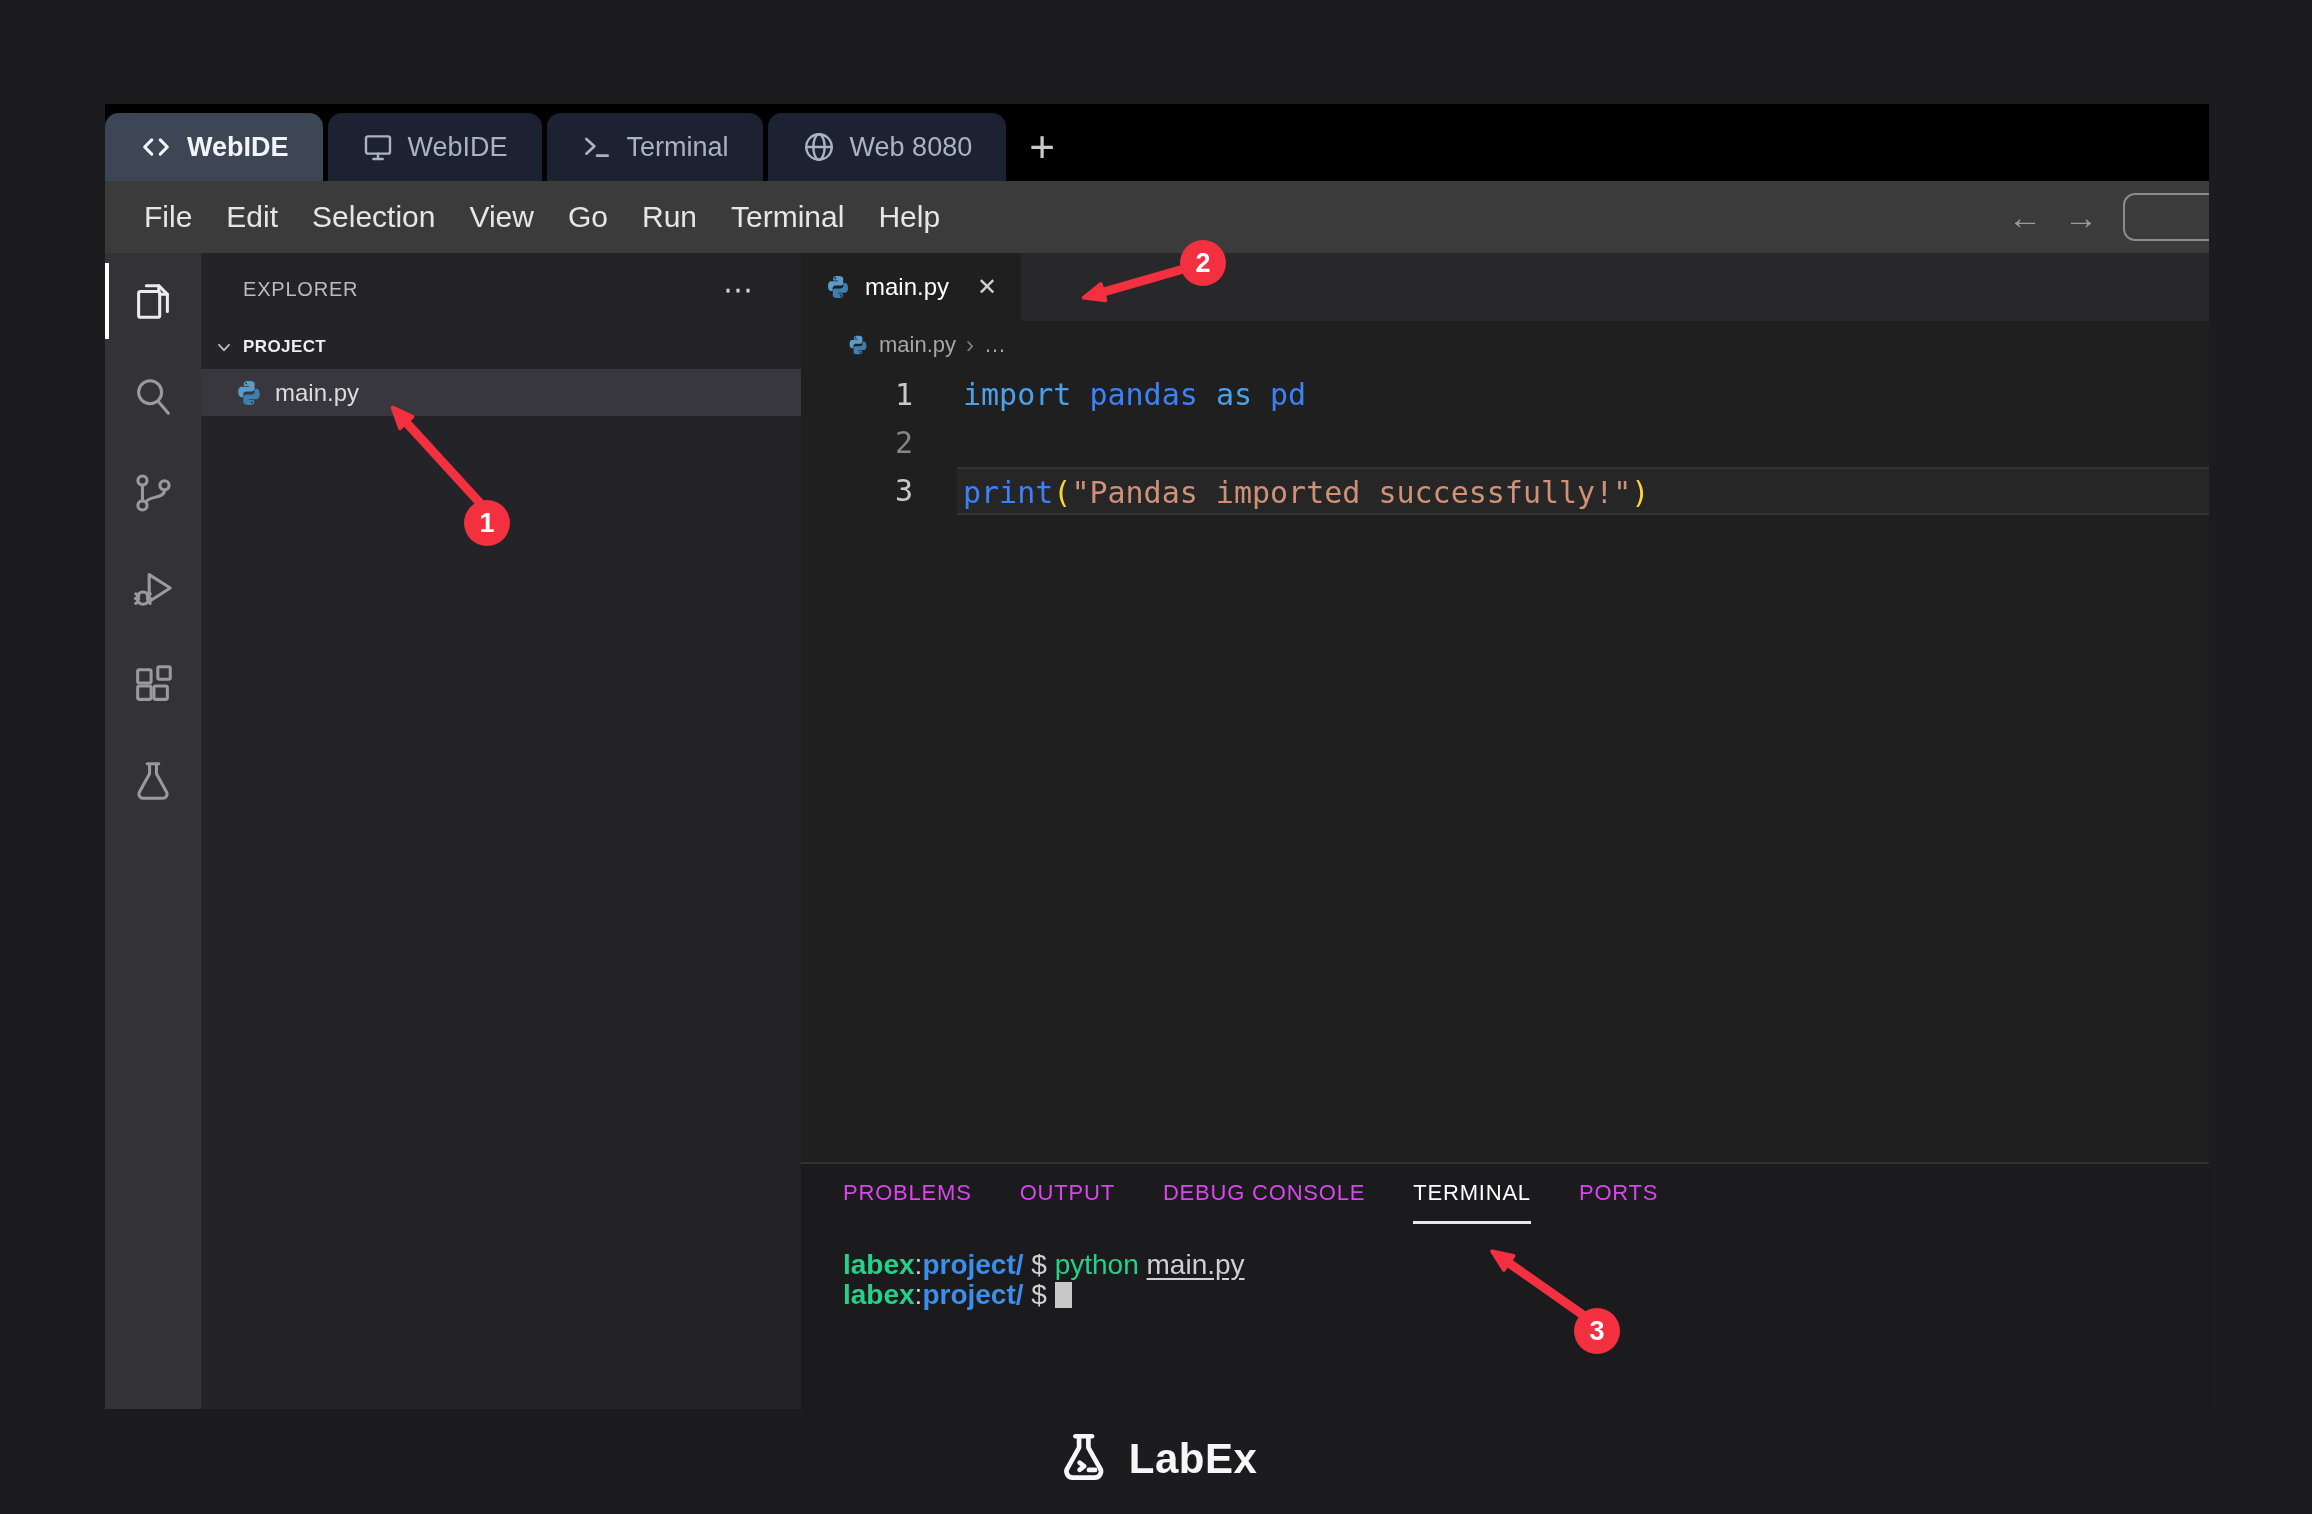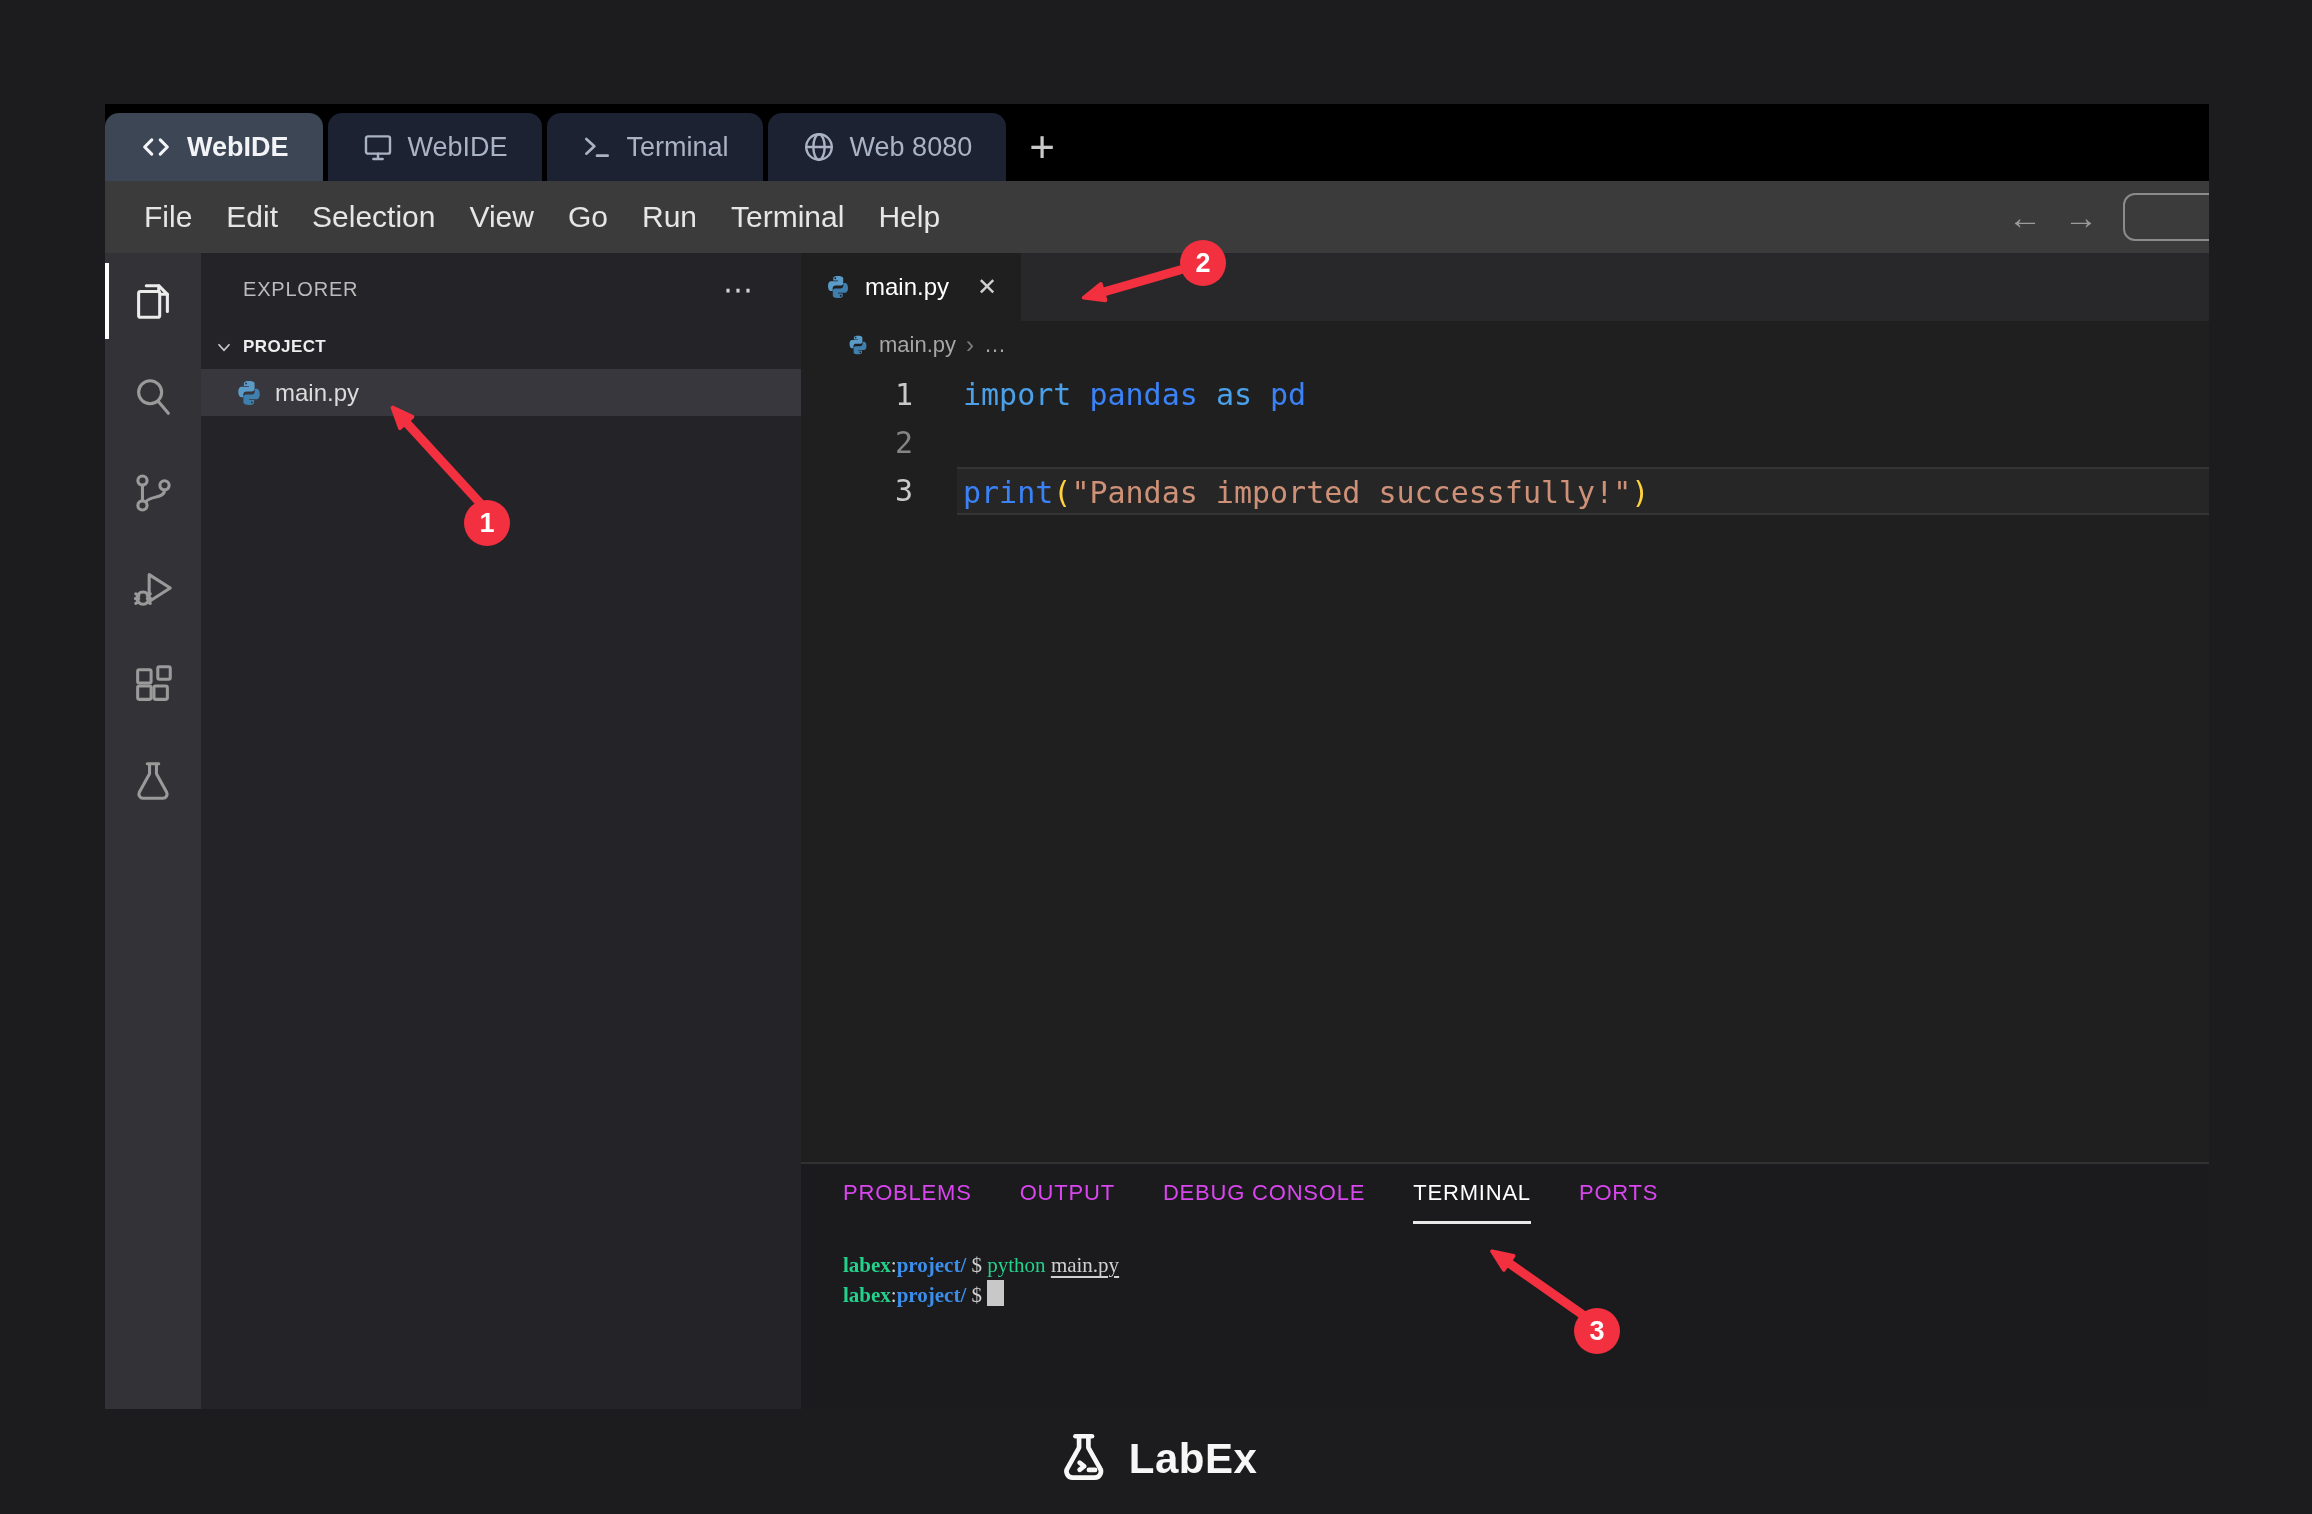--- a/index.html
+++ b/index.html
@@ -163,22 +163,22 @@
   }
   .panel-tab {
     font-size:22px; letter-spacing:0.8px; color:#d946ef;
     height:60px; display:flex; align-items:center; cursor:pointer;
     border-bottom:3px solid transparent;
   }
   .panel-tab.active { color:#ffffff; border-bottom-color:#e9e9e9; }
 
   .terminal {
     padding:26px 0 0 42px;
-    font-family:Liberation Serif, serif;
-    font-size:21px; line-height:30px; color:#d0d0d0;
+    font-family:Liberation Sans, sans-serif;
+    font-size:28px; line-height:30px; color:#d0d0d0;
   }
   .term-line { white-space:pre; }
   .t-user { color:#23d18b; font-weight:bold; }
   .t-dir  { color:#3b8eea; font-weight:bold; }
   .t-cmd  { color:#23d18b; }
   .t-arg  { text-decoration:underline; text-underline-offset:4px; }
   .t-cursor {
     display:inline-block; width:17px; height:26px;
     background:#c8c8c8; vertical-align:-4px;
   }

